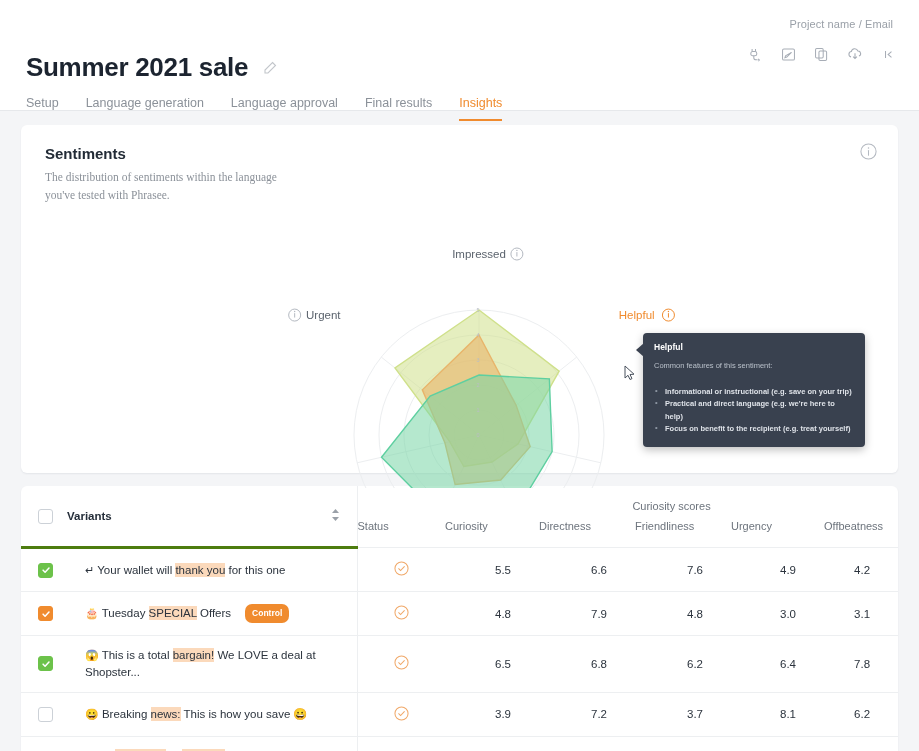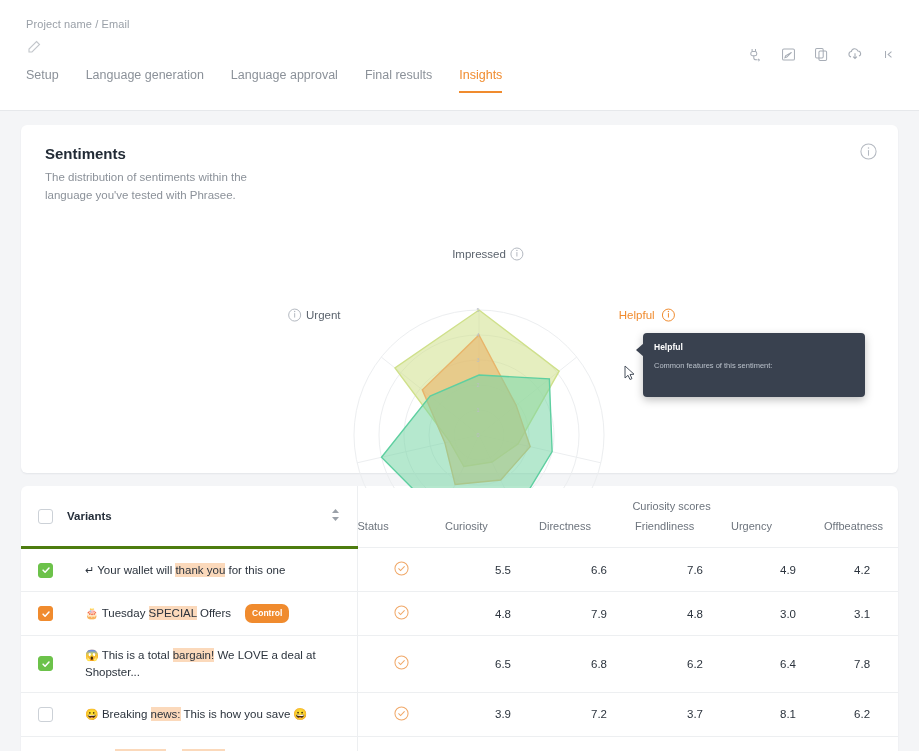--- a/index.html
+++ b/index.html
@@ -16,21 +16,22 @@
   .topbar {
     background: #ffffff;
     padding: 18px 26px 0 26px;
     height: 110px;
     position: relative;
   }
   .breadcrumb {
     font-size: 11px;
     color: #9aa0a8;
     letter-spacing: .1px;
-    margin-bottom: 9px;
+    margin-bottom: 22px;
+    text-align: right;
   }
   .title-row { display: flex; align-items: center; gap: 14px; }
   .page-title {
     font-size: 26px;
     font-weight: bold;
     color: #1c2430;
     letter-spacing: -.3px;
   }
   .edit-icon { cursor: pointer; opacity: .6; line-height: 0; }
 
@@ -64,21 +65,21 @@
     background: #fff;
     border-radius: 6px;
     margin: 0 21px;
     box-shadow: 0 1px 2px rgba(20,30,50,.07);
   }
   .chart-card { margin-top: 14px; position: relative; height: 348px; }
   .chart-head { padding: 20px 24px 0 24px; }
   .chart-title { font-size: 15px; font-weight: bold; color: #222b36; }
   .chart-sub {
     font-size: 11.5px; color: #8b9199; line-height: 1.55;
-    margin-top: 7px; max-width: 250px;
+    margin-top: 7px; max-width: 250px; font-family: Liberation Serif, serif;
   }
   .card-info-icon { position: absolute; right: 20px; top: 17px; cursor: pointer; }
 
   .radar-wrap { position: absolute; left: 0; top: 15px; width: 100%; height: 348px; }
 
   
   .tooltip {
     position: absolute;
     left: 622px; top: 208px;
     width: 222px;
@@ -166,20 +167,21 @@
 </style>
 </head>
 <body>
 
 <div class="page">
 
   <div class="topbar">
     <div class="breadcrumb">Project name / Email</div>
 
     <div class="title-row">
+      <div class="page-title">Summer 2021 sale</div>
       <span class="edit-icon">
         <svg width="16" height="16" viewBox="0 0 16 16" fill="none" stroke="#9aa0a8" stroke-width="1.1">
           <path d="M10.5 2.5l3 3L6 13H3v-3z"></path>
         </svg>
       </span>
     </div>
 
     <div class="tabs">
       <div class="tab">Setup</div>
       <div class="tab">Language generation</div>
@@ -319,20 +321,25 @@
           </g>
           <g transform="translate(602,226)">
             <path d="M2 0 L2 12 L5 9.3 L7 13.5 L9 12.6 L7 8.5 L11 8.2 Z" fill="#ffffff" stroke="#4a525e" stroke-width="1"></path>
           </g>
         </svg>
     </div>
 
     <div class="tooltip">
       <div class="tt-title">Helpful</div>
       <div class="tt-sub">Common features of this sentiment:</div>
+      <ul class="tt-list">
+        <li>Informational or instructional (e.g. save on your trip)</li>
+        <li>Practical and direct language (e.g. we're here to help)</li>
+        <li>Focus on benefit to the recipient (e.g. treat yourself)</li>
+      </ul>
     </div>
   </div>
 
   <div class="card table-card">
     <table>
       <colgroup>
         <col class="col-variants" style="width:336px">
         <col style="width:88px">
         <col style="width:94px">
         <col style="width:96px">

